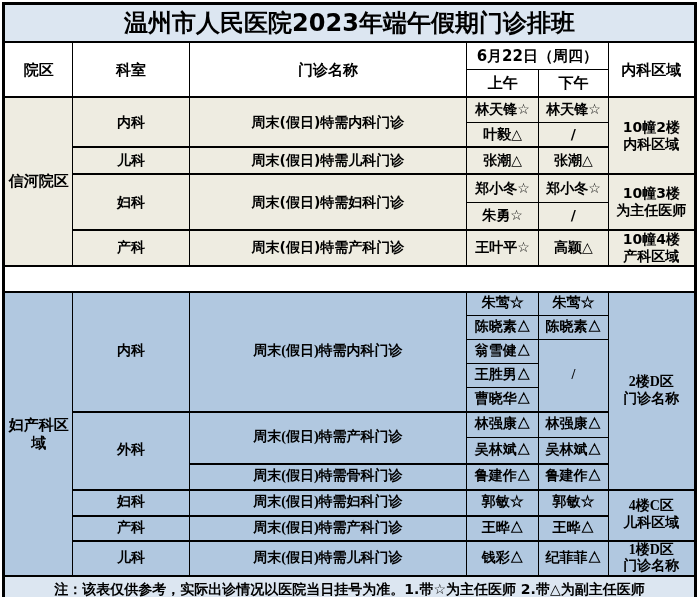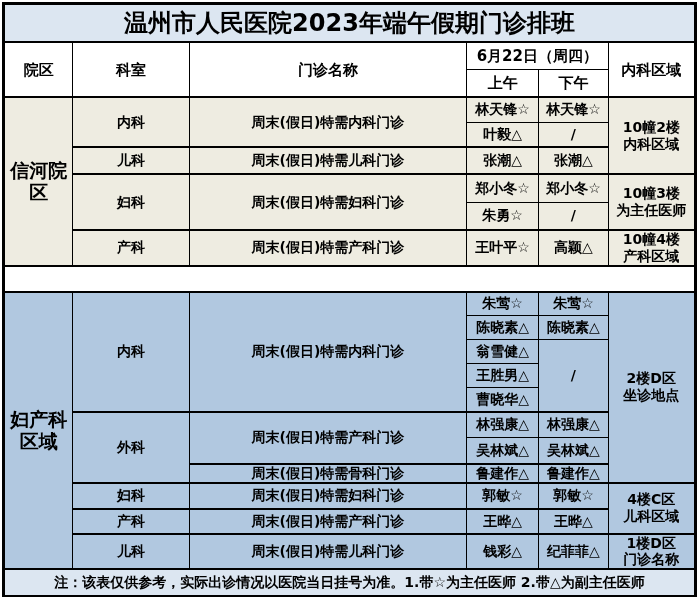--- a/index.html
+++ b/index.html
@@ -23,36 +23,36 @@
     overflow:hidden;
   }
   tr.title-row td{
     background:#DCE6F1;
     font-size:24px;
     height:36px;
     border-bottom:2px solid #000;
   }
   tr.head td{background:#FFFFFF;font-size:15px;height:26px;}
   tr.s1 td{background:#EEECE1;}
-  tr.s2 td{background:#B1C8E0;}
+  tr.s2 td{background:#B1C8E0;font-family:Liberation Serif, serif;}
   tr.gstart td{border-top:2px solid #000;}
   tr.spacer-row td{
     background:#FFFFFF;
     border-left:none;border-right:none;
     border-top:2px solid #000;border-bottom:2px solid #000;
     height:24px;
   }
   tr.footer-row td{
     background:#DCE6F1;
     border-top:2px solid #000;
     font-size:14px;
     height:25px;
   }
   td.loc{white-space:pre-line;}
-  td.campus{font-size:19px;padding:0;}
+  td.campus{font-size:15px;padding:0;}
 </style>
 </head>
 <body>
 
 <div class="page">
 <table class="sched">
   <colgroup>
     <col style="width:69px">
         <col style="width:116px">
         <col style="width:276px">
@@ -122,21 +122,21 @@
     <td colspan="6"></td>
   </tr>
 
   <tr class="s2 gstart" style="height:24px">
     <td rowspan="11" class="campus">妇产科区域</td>
     <td rowspan="5">内科</td>
     <td rowspan="5">周末(假日)特需内科门诊</td>
     <td>朱莺☆</td>
     <td>朱莺☆</td>
     <td rowspan="8" class="loc">2楼D区
-坐诊地点</td>
+门诊名称</td>
   </tr>
   <tr class="s2" style="height:24px">
     <td>陈晓素△</td>
     <td>陈晓素△</td>
   </tr>
   <tr class="s2" style="height:24px">
     <td>翁雪健△</td>
     <td rowspan="3">/</td>
   </tr>
   <tr class="s2" style="height:24px">
@@ -148,21 +148,21 @@
   <tr class="s2 gstart" style="height:26px">
     <td rowspan="3">外科</td>
     <td rowspan="2">周末(假日)特需产科门诊</td>
     <td>林强康△</td>
     <td>林强康△</td>
   </tr>
   <tr class="s2" style="height:26px">
     <td>吴林斌△</td>
     <td>吴林斌△</td>
   </tr>
-  <tr class="s2 gstart" style="height:19px">
+  <tr class="s2 gstart" style="height:26px">
     <td>周末(假日)特需骨科门诊</td>
     <td>鲁建作△</td>
     <td>鲁建作△</td>
   </tr>
   <tr class="s2 gstart" style="height:26px">
     <td>妇科</td>
     <td>周末(假日)特需妇科门诊</td>
     <td>郭敏☆</td>
     <td>郭敏☆</td>
     <td rowspan="2" class="loc">4楼C区

